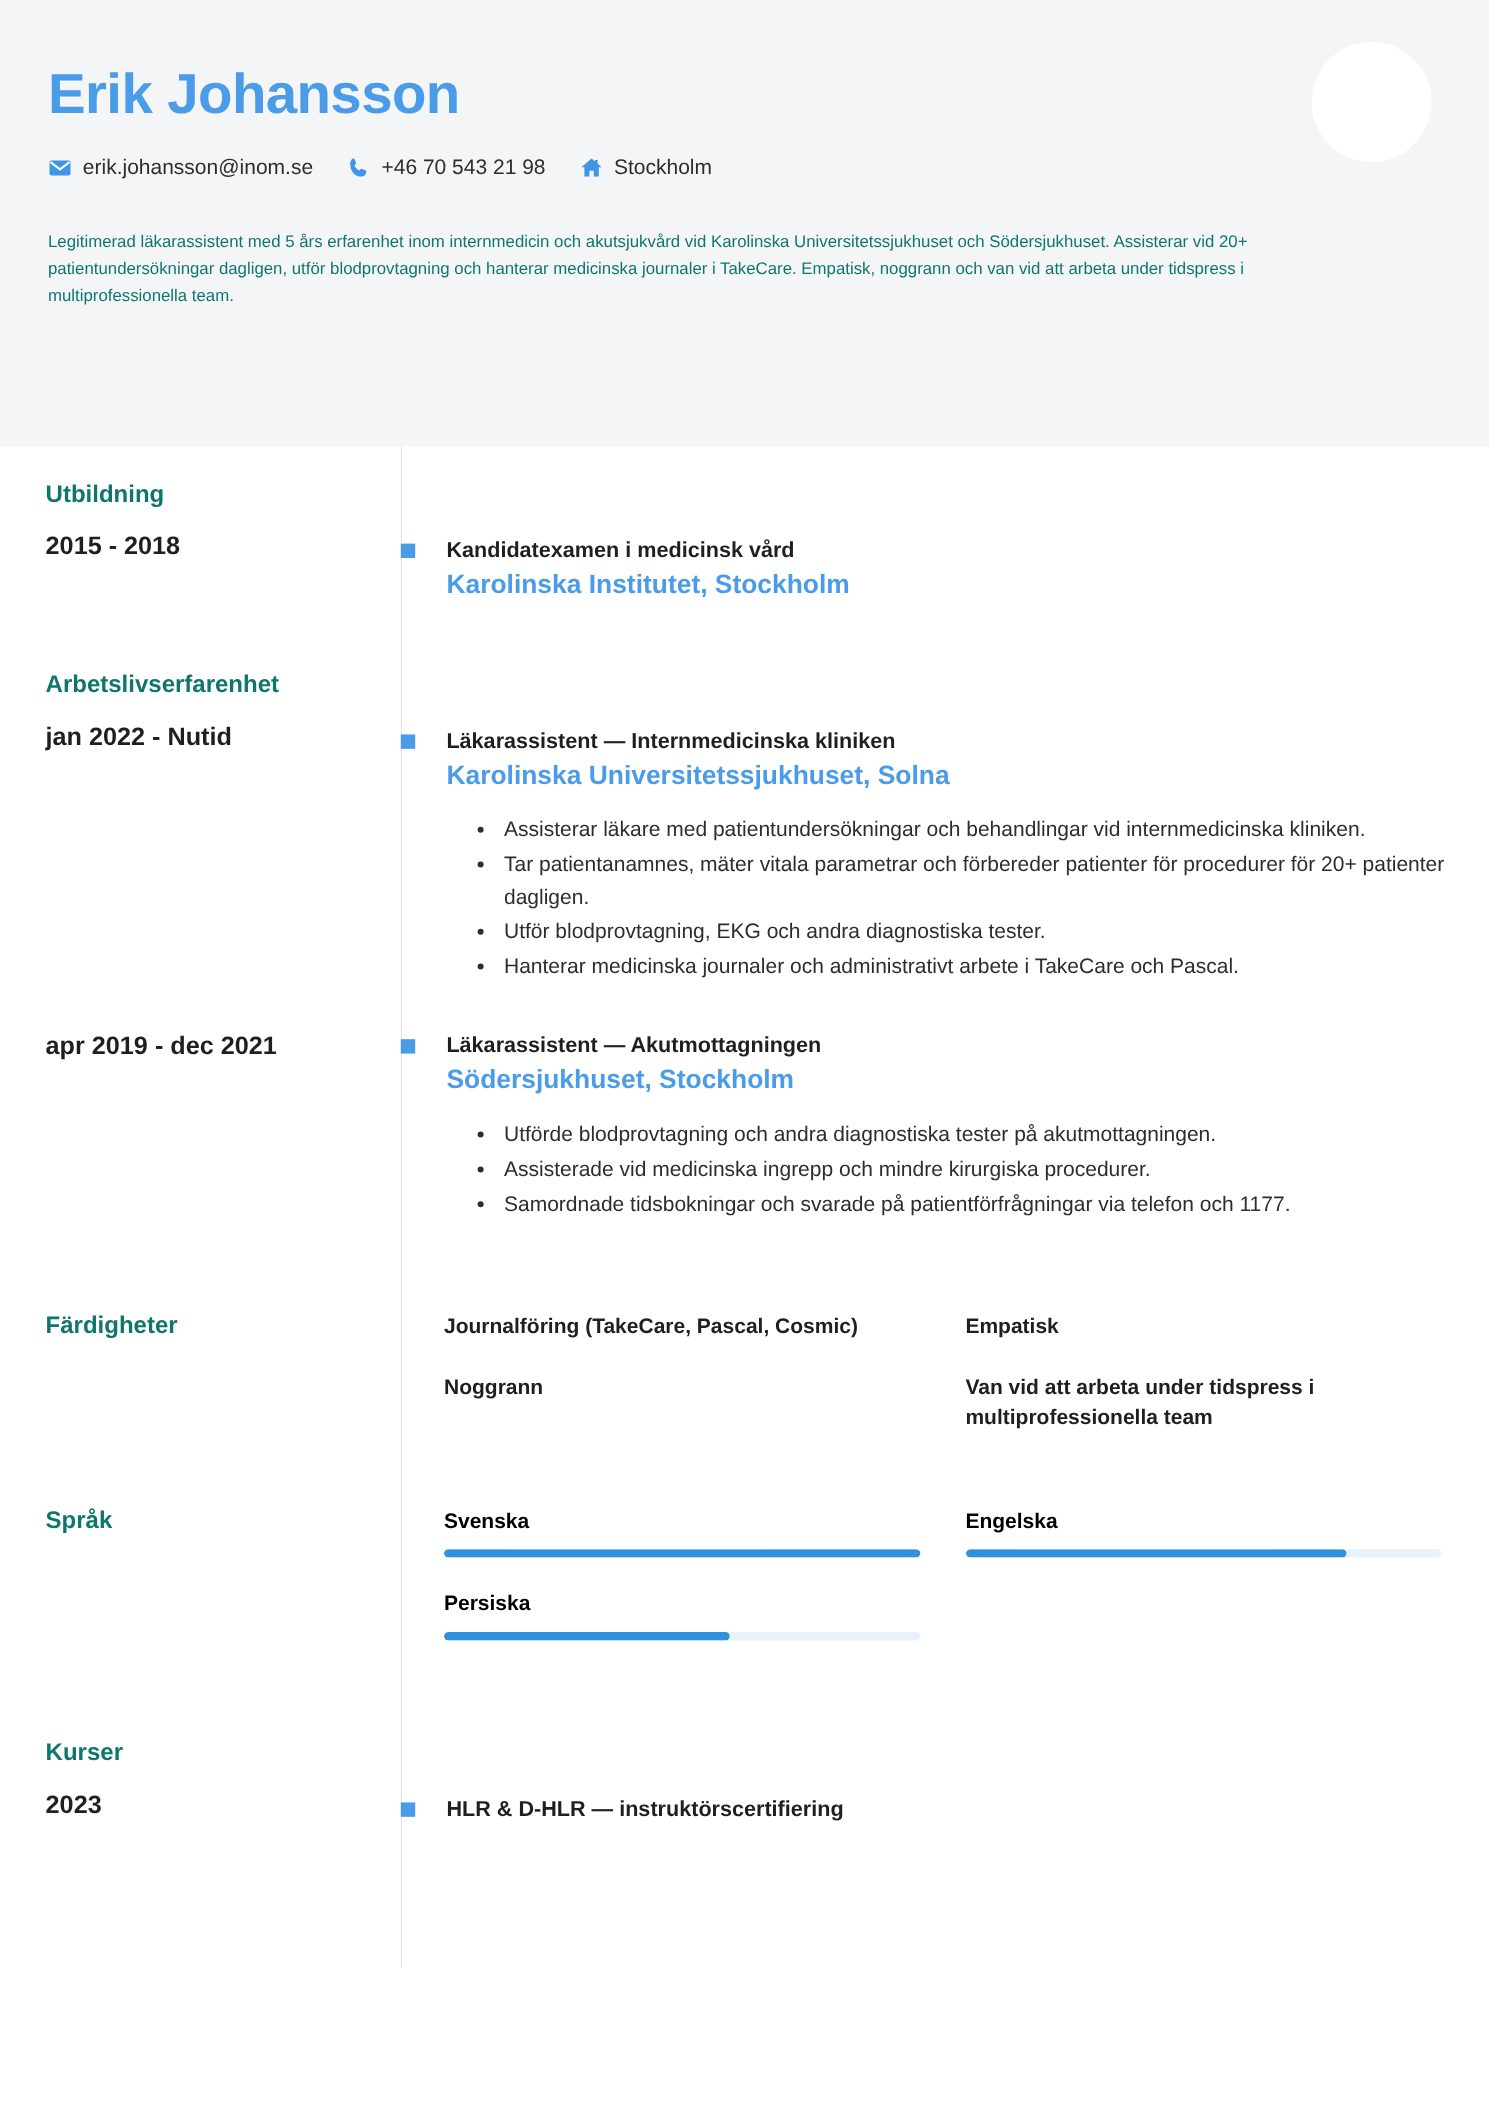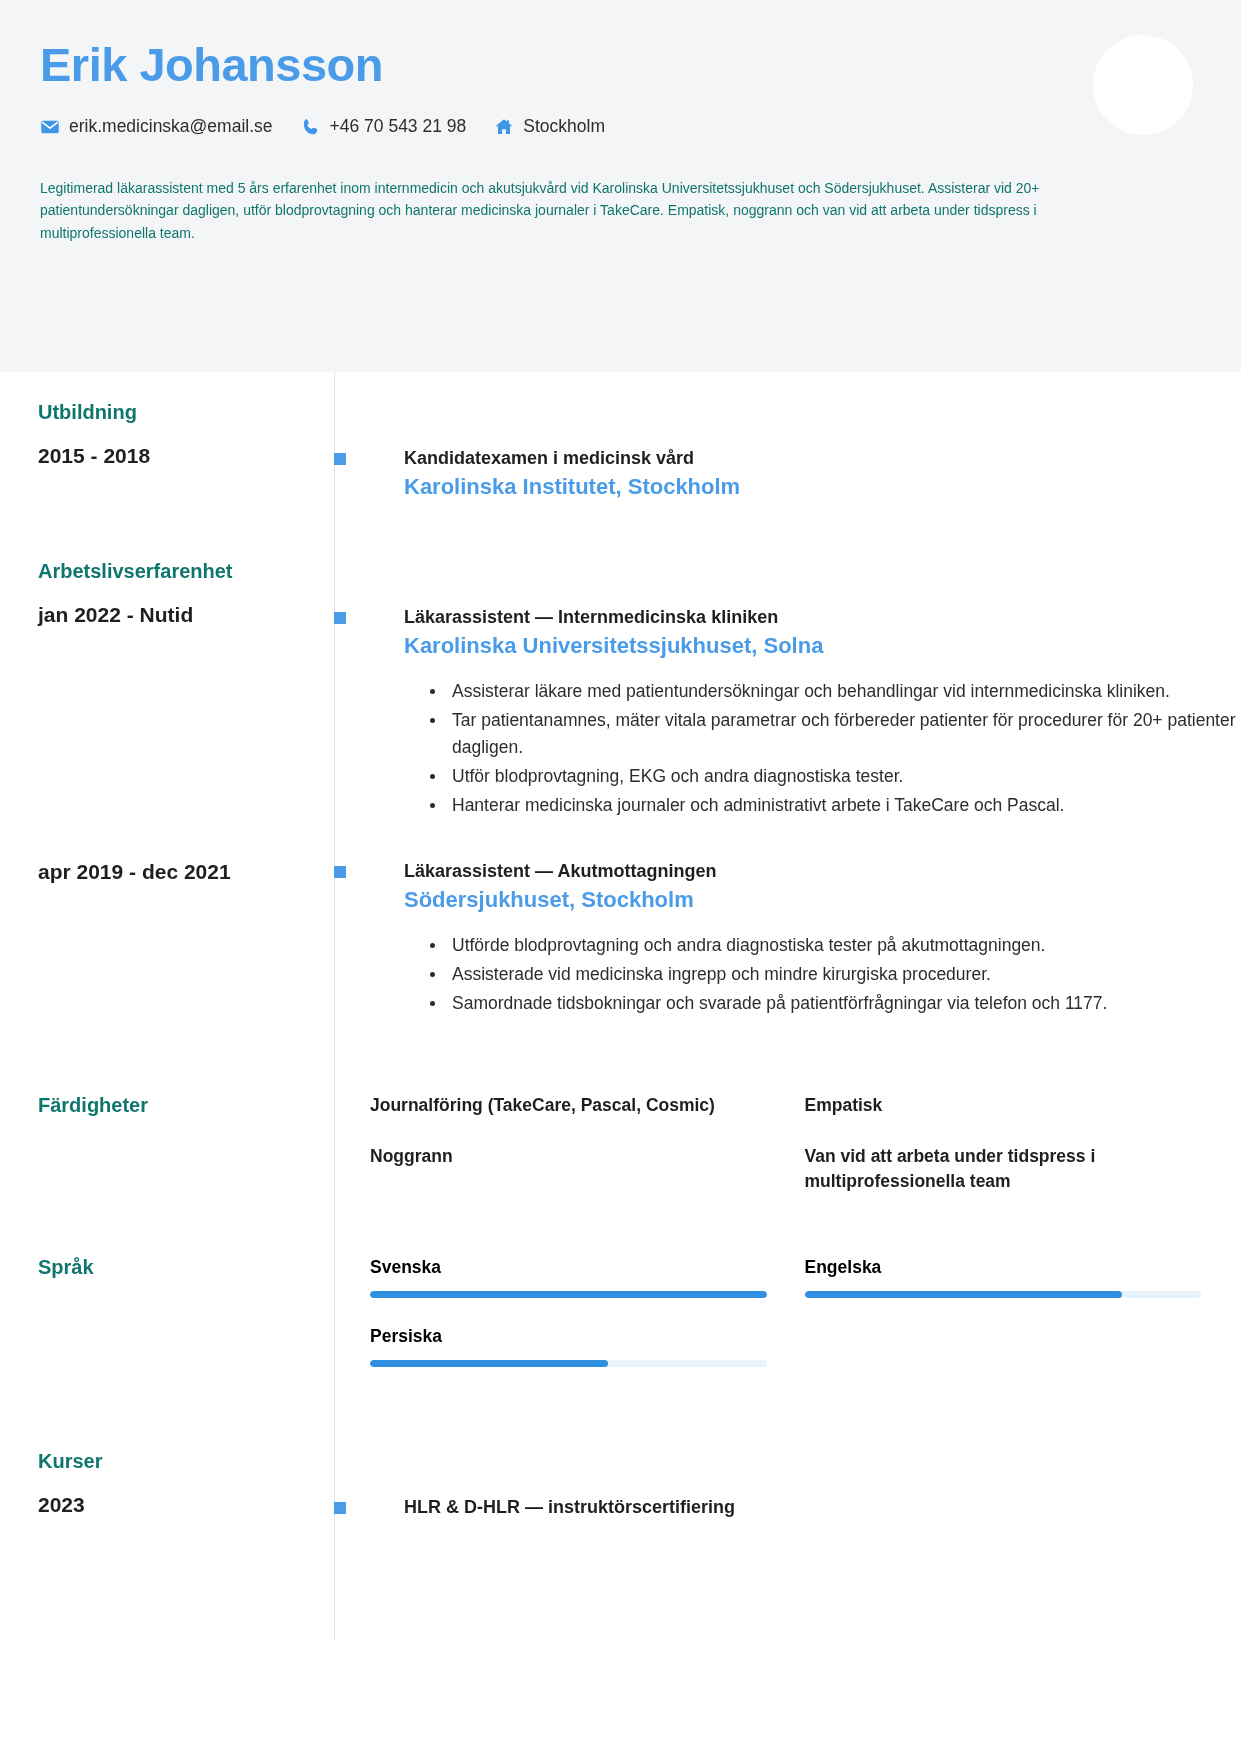--- a/index.html
+++ b/index.html
@@ -13,21 +13,21 @@
     width: 1241px;
     min-height: 1754px;
     background: #ffffff;
     overflow: hidden;
   }
 
   
   .header {
     position: relative;
     background: #f4f5f6;
-    padding: 39px 40px 46px 40px;
+    padding: 52px 40px 46px 40px;
     min-height: 372px;
   }
   .name {
     font-size: 47px;
     font-weight: 700;
     color: #4a9be8;
     letter-spacing: -0.5px;
     line-height: 1.1;
     margin-bottom: 26px;
   }
@@ -98,21 +98,21 @@
   .entry-date {
     font-size: 21px;
     font-weight: 700;
     color: #1f1f1f;
     line-height: 1.3;
   }
 
   
   .entry {
     position: relative;
-    padding-left: 70px;
+    padding-left: 38px;
   }
   .marker {
     position: absolute;
     left: 0;
     top: 8px;
     width: 12px;
     height: 12px;
     background: #4a9be8;
   }
   .entry-title {
@@ -206,21 +206,21 @@
     <div class="name">Erik Johansson</div>
 
     <div class="contact-row">
       <div class="contact-item">
         <span class="c-icon">
           <svg viewBox="0 0 24 24" width="20" height="20">
               <rect x="1.5" y="4.5" width="21" height="15" rx="2" fill="#3f96e6"></rect>
               <path d="M2.5 6.2 L12 13.4 L21.5 6.2" stroke="#ffffff" stroke-width="2.1" fill="none" stroke-linejoin="round"></path>
             </svg>
         </span>
-        <span>erik.medicinska@email.se</span>
+        <span>erik.johansson@inom.se</span>
       </div>
 
       <div class="contact-item">
         <span class="c-icon">
           <svg viewBox="0 0 24 24" width="20" height="20">
               <path d="M6.2 2.6c1 0 1.5.5 1.9 1.5l1 2.5c.3.9.1 1.5-.6 2.1l-1 .9c1 2.1 2.8 3.9 5 5l.9-1.1c.6-.7 1.2-.9 2.1-.6l2.5 1c1 .4 1.5.9 1.5 1.9 0 2.6-2.2 4.8-4.8 4.8C8.3 20.6 3.4 15.7 3.4 7.4c0-2.6 2.2-4.8 2.8-4.8z" fill="#3f96e6"></path>
             </svg>
         </span>
         <span>+46 70 543 21 98</span>
       </div>

